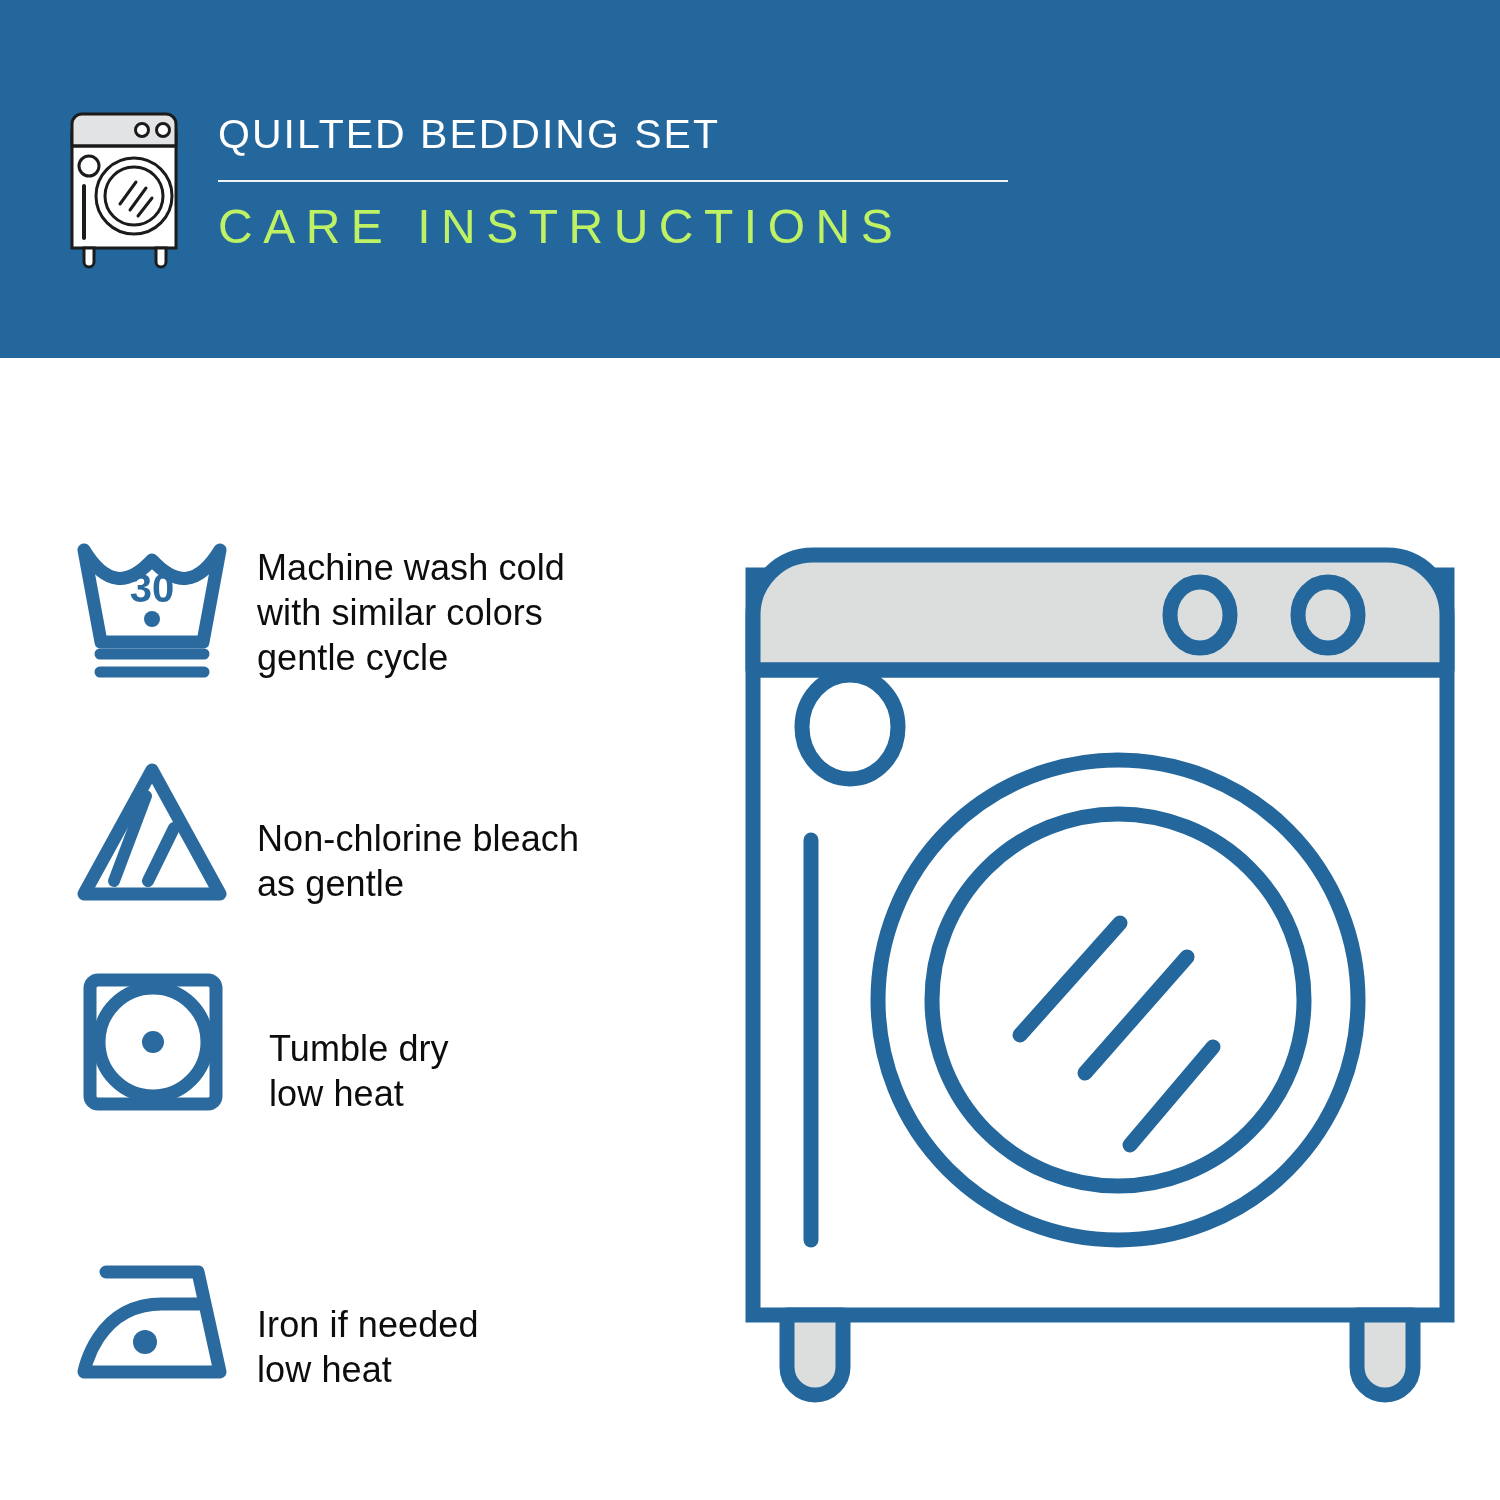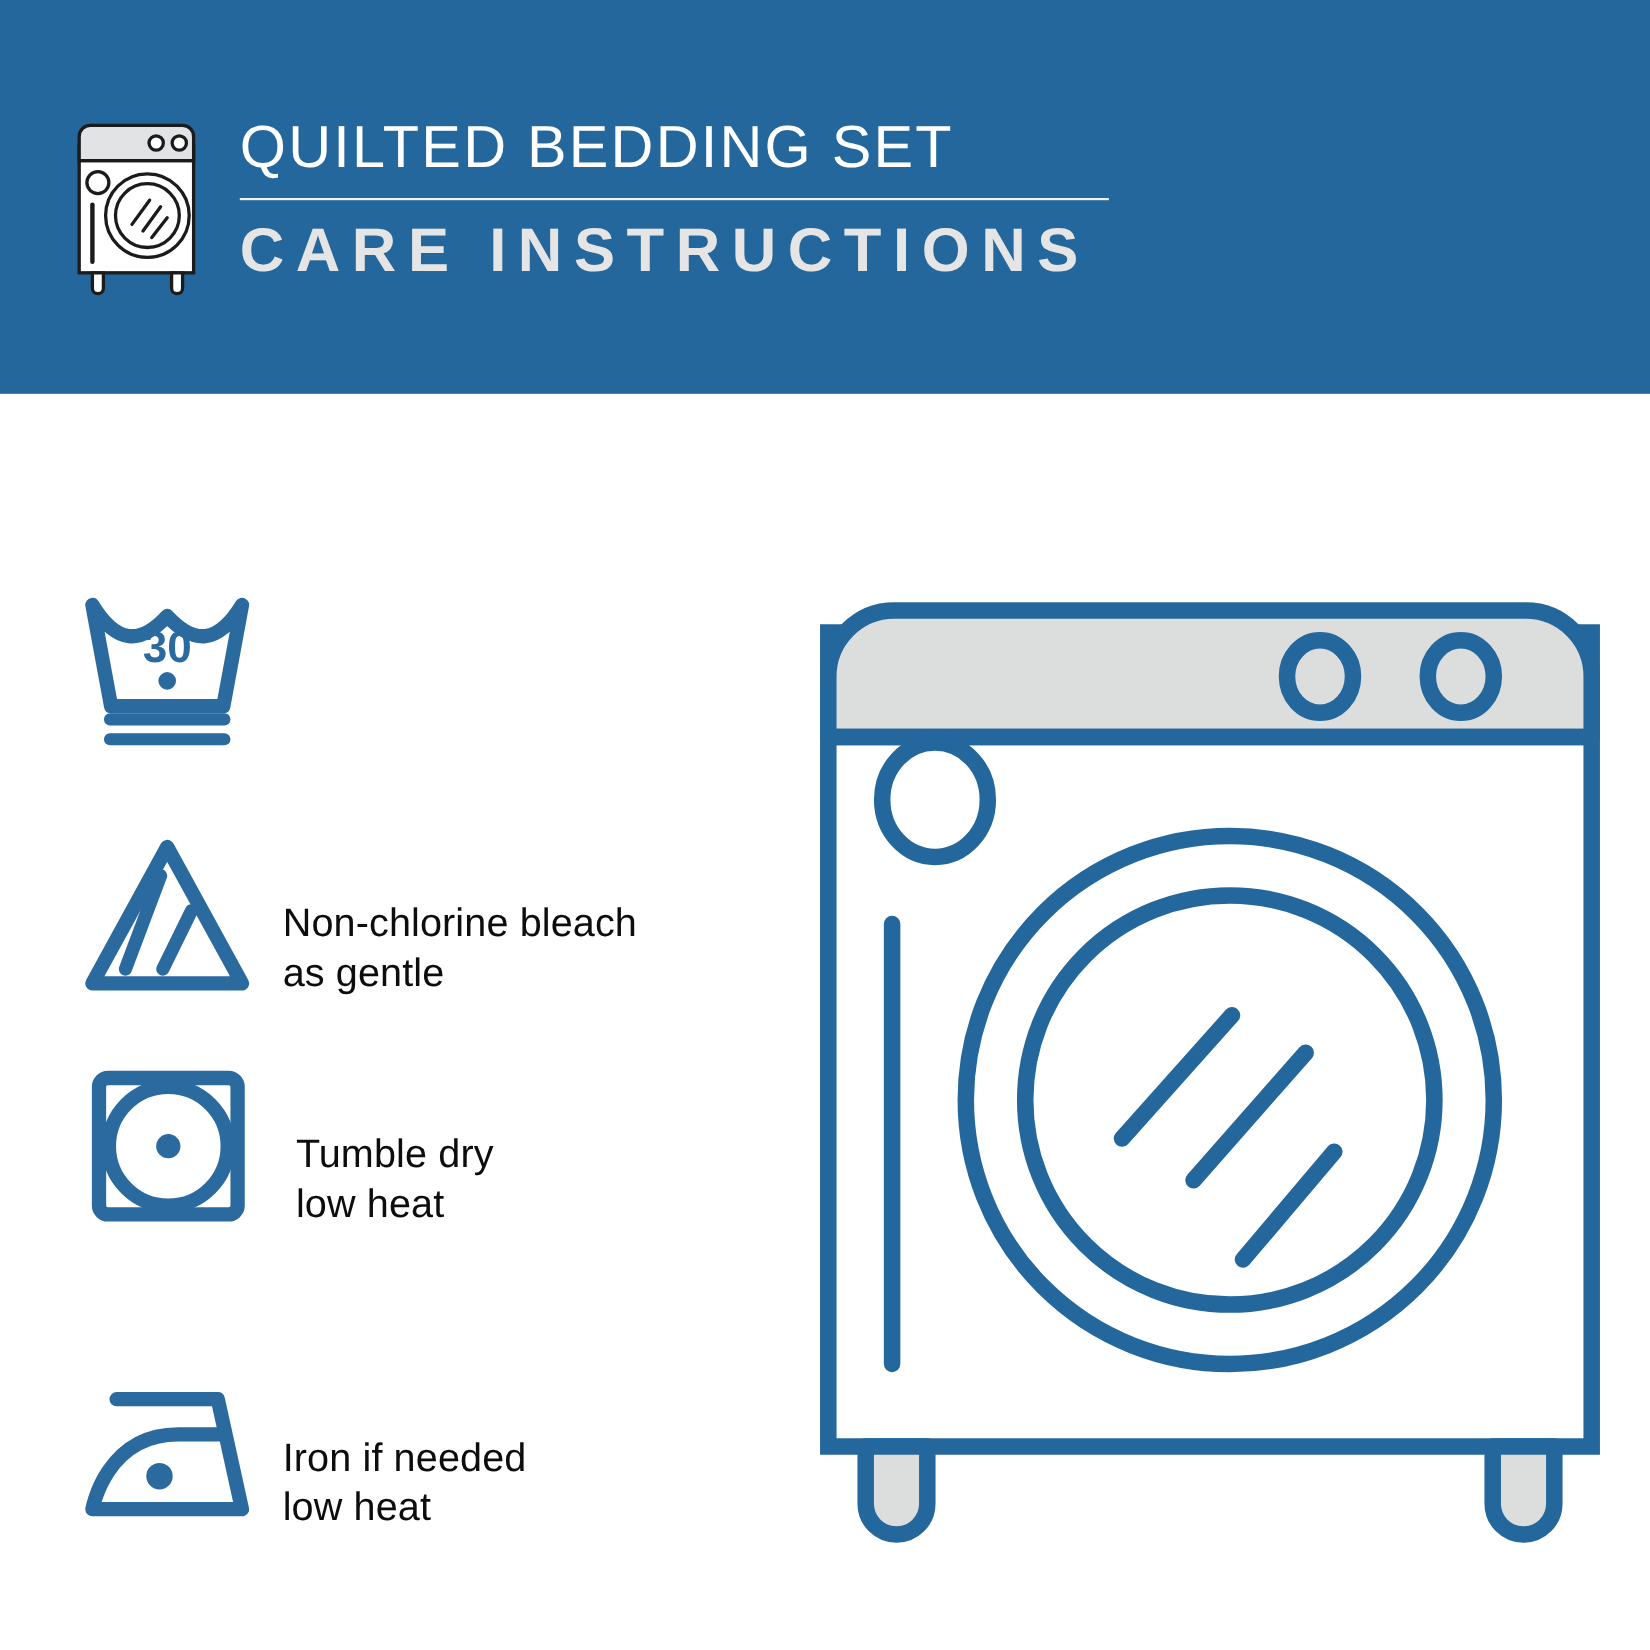--- a/index.html
+++ b/index.html
@@ -38,39 +38,39 @@
   }
   .header-text {
     position: absolute;
     left: 218px;
     top: 100px;
     width: 800px;
   }
   .title-main {
     color: #ffffff;
     font-family: "Liberation Sans", sans-serif;
-    font-size: 54px;
+    font-size: 41px;
     font-weight: 300;
     letter-spacing: 2.0px;
     line-height: 68px;
     white-space: nowrap;
   }
   .title-rule {
     width: 790px;
     height: 2px;
     background: #ffffff;
     opacity: 0.92;
     margin-top: 12px;
     margin-bottom: 14px;
   }
   .title-sub {
-    color: #e5e5e5;
-    font-family: "Liberation Sans", sans-serif;
-    font-size: 56px;
-    font-weight: 700;
+    color: #bef264;
+    font-family: "Liberation Sans", sans-serif;
+    font-size: 48px;
+    font-weight: 400;
     letter-spacing: 10.5px;
     line-height: 62px;
     white-space: nowrap;
   }
 
   
   .care-list {
     position: absolute;
     left: 0;
     top: 358px;
@@ -167,20 +167,25 @@
           <path d="M14 20 C36 56 58 56 82 30 C106 56 128 56 150 20
                    L133 112 L31 112 Z" fill="none" stroke="#2a6a9e" stroke-width="13" stroke-linejoin="round" stroke-linecap="round"></path>
 
           <line x1="30" y1="124" x2="134" y2="124" stroke="#2a6a9e" stroke-width="11" stroke-linecap="round"></line>
           <line x1="30" y1="142" x2="134" y2="142" stroke="#2a6a9e" stroke-width="11" stroke-linecap="round"></line>
 
           <text x="82" y="72" text-anchor="middle" font-family="Liberation Sans, sans-serif" font-size="40" font-weight="700" fill="#2a6a9e">30</text>
           <circle cx="82" cy="89" r="8" fill="#2a6a9e"></circle>
         </svg>
       </div>
+      <div class="care-text">
+        <span class="line">Machine wash cold</span>
+        <span class="line">with similar colors</span>
+        <span class="line">gentle cycle</span>
+      </div>
     </div>
 
     <div class="care-row r1">
       <div class="care-symbol">
         <svg viewBox="0 0 165 150" width="165" height="150" aria-hidden="true">
           <path d="M82 14 L150 138 L14 138 Z" fill="none" stroke="#2a6a9e" stroke-width="13" stroke-linejoin="round"></path>
           <line x1="76" y1="40" x2="44" y2="125" stroke="#2a6a9e" stroke-width="12" stroke-linecap="round"></line>
           <line x1="104" y1="72" x2="78" y2="125" stroke="#2a6a9e" stroke-width="12" stroke-linecap="round"></line>
         </svg>
       </div>

